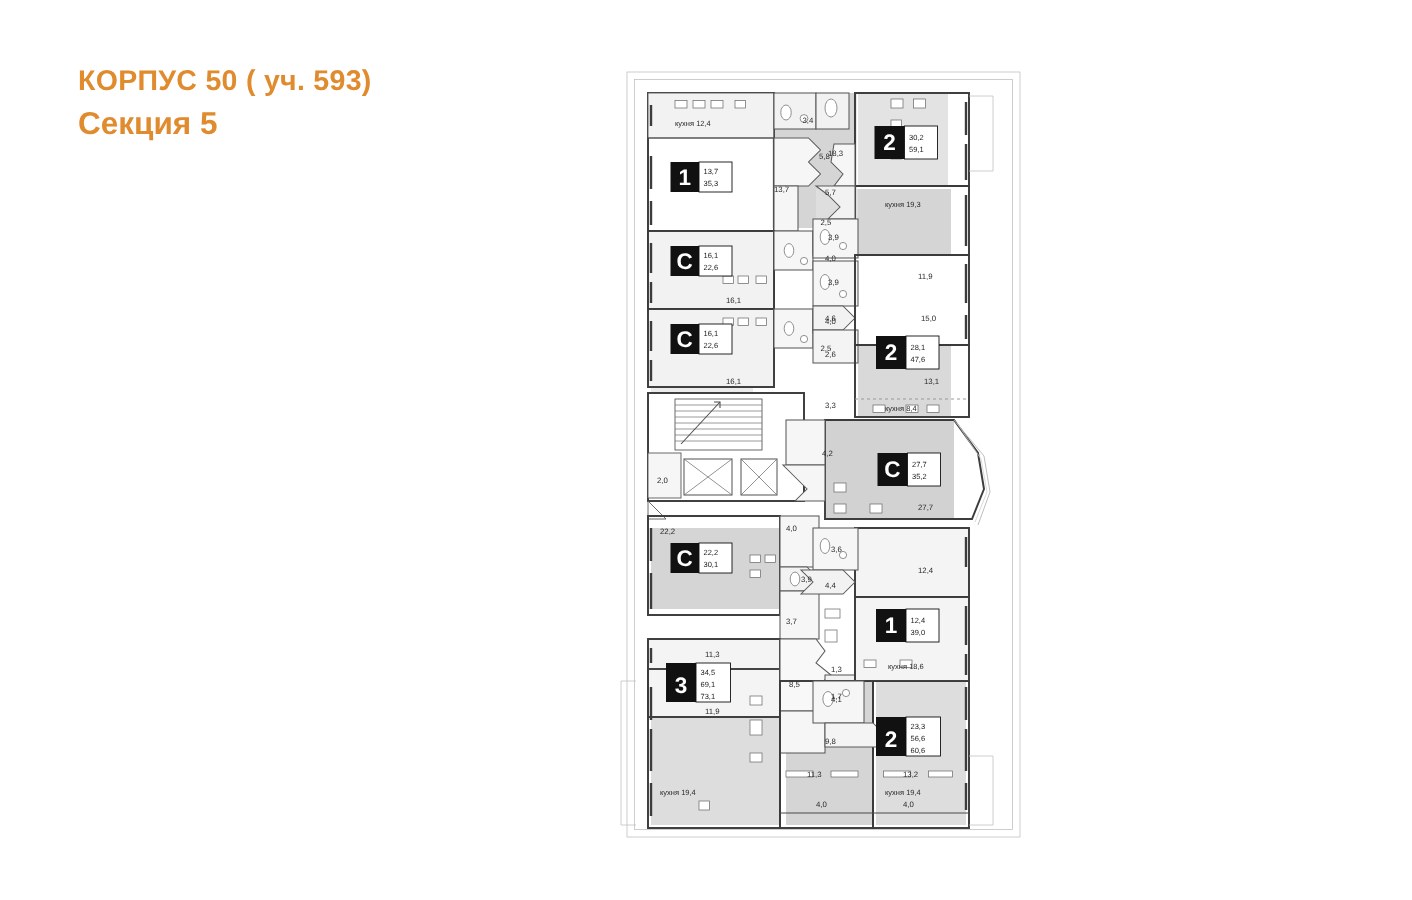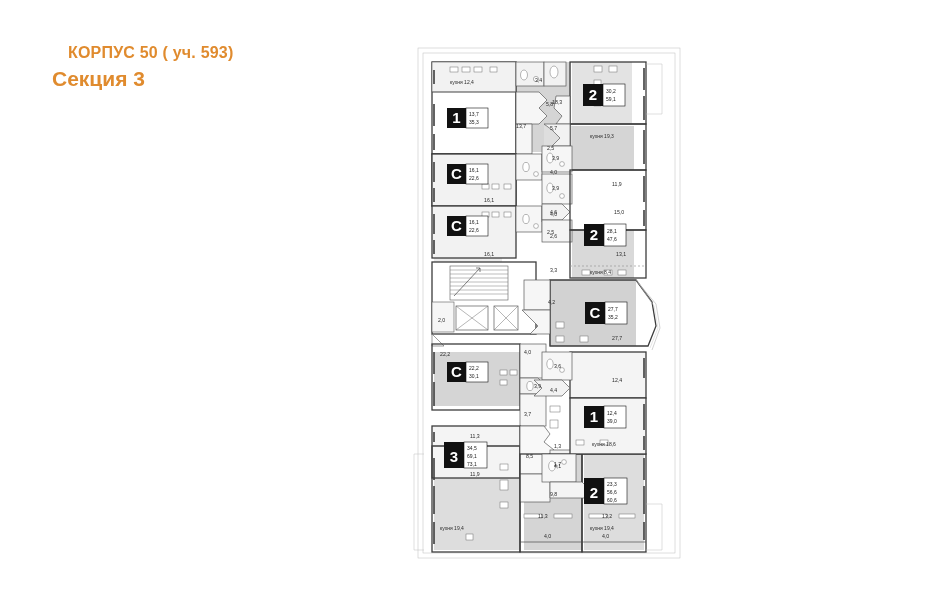--- a/index.html
+++ b/index.html
@@ -5,22 +5,22 @@
   html,body{margin:0;padding:0;}
   body{
     width:941px;height:600px;
     background:#ffffff;
     font-family:"Liberation Sans", sans-serif;
     overflow:hidden;
     position:relative;
   }
   #titleblock{position:absolute;left:52px;top:44px;}
   #titleblock .t1{
-    font-size:16px;font-weight:bold;color:#e08b2e;letter-spacing:.2px;
-    line-height:1.15;white-space:nowrap;margin-left:16px;
+    font-size:19px;font-weight:bold;color:#e08b2e;letter-spacing:.2px;
+    line-height:1.15;white-space:nowrap;
   }
   #titleblock .t2{
     font-size:21px;font-weight:bold;color:#e08b2e;
     line-height:1.3;margin-top:3px;white-space:nowrap;
   }
   #titleblock .t3{
     font-size:15px;font-weight:bold;color:#1b1b1b;
     margin-top:5px;white-space:nowrap;
   }
   #planwrap{position:absolute;left:404px;top:34px;width:290px;height:534px;}
@@ -28,21 +28,21 @@
   .dim{font-size:5.2px;fill:#2b2b2b;font-family:"Liberation Sans",sans-serif;}
   .kit{font-size:5.0px;fill:#2b2b2b;font-family:"Liberation Sans",sans-serif;}
   .badgeletter{font-size:15px;font-weight:bold;fill:#ffffff;font-family:"Liberation Sans",sans-serif;}
   .badgenum{font-size:5.0px;fill:#1b1b1b;font-family:"Liberation Sans",sans-serif;}
 </style>
 </head>
 <body>
 
 <div id="titleblock">
   <div class="t1">КОРПУС 50 ( уч. 593)</div>
-  <div class="t2">Секция 3</div>
+  <div class="t2">Секция 5</div>
 </div>
 
 <div id="planwrap">
 <svg id="plan" width="290" height="534" viewBox="0 0 290 534">
 
   <defs>
     <pattern id="hatch" width="3" height="3" patternUnits="userSpaceOnUse" patternTransform="rotate(45)">
       <line x1="0" y1="0" x2="0" y2="3" stroke="#9a9a9a" stroke-width="0.5"></line>
     </pattern>
   </defs>

